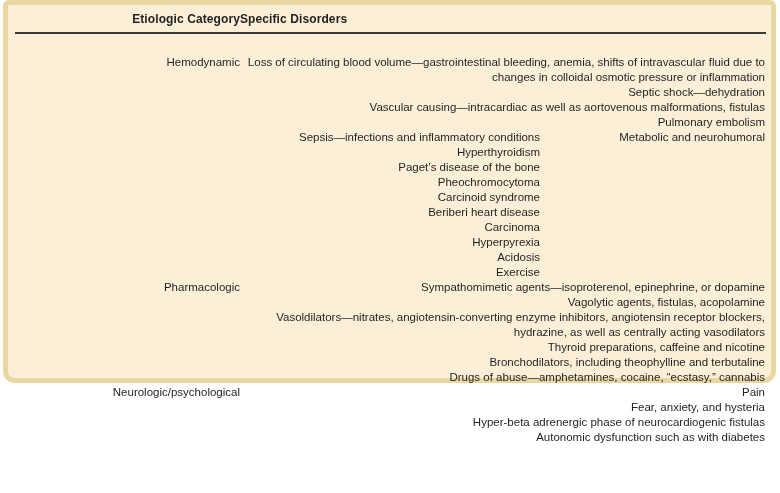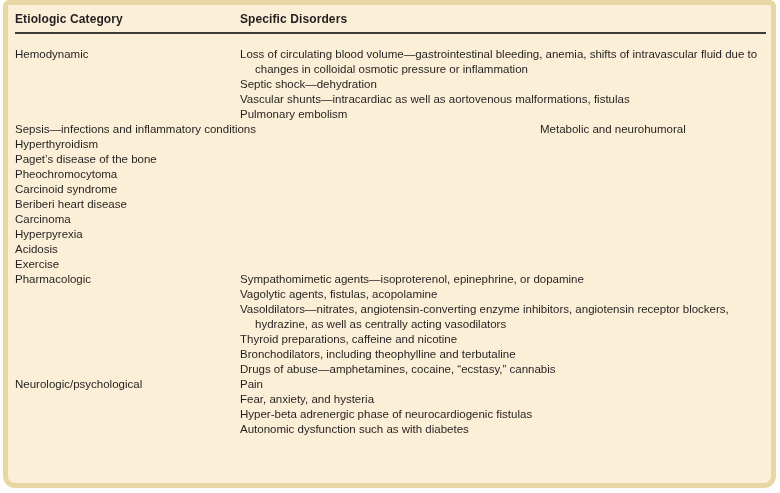--- a/index.html
+++ b/index.html
@@ -17,43 +17,44 @@
     height: 493px;
     background: var(--page-bg);
     font-family: "Liberation Sans", sans-serif;
     color: var(--text);
   }
   .panel {
     position: absolute;
     left: 3px;
     top: 0;
     width: 773px;
-    height: 488px;
+    height: 383px;
     background: var(--panel-bg);
     border: 5px solid var(--panel-border);
     border-radius: 6px 6px 12px 12px;
+    text-align: right;
   }
   .thead {
     display: flex;
     padding: 7px 0 0 7px;
   }
   .th {
     font-size: 12px;
     font-weight: bold;
     line-height: 15px;
     letter-spacing: 0.1px;
   }
   .col-cat { width: 225px; flex: 0 0 225px; }
   .header-rule {
     height: 0;
     border-top: 2px solid var(--rule);
     margin: 5px 5px 0 7px;
   }
   .tbody {
-    padding: 13px 0 0 7px;
+    padding: 21px 0 0 7px;
   }
   .trow {
     display: flex;
     align-items: flex-start;
   }
   .cell {
     font-size: 11.5px;
     line-height: 15px;
   }
   .cell.cat {
@@ -77,21 +78,21 @@
     <div class="th col-cat">Etiologic Category</div>
     <div class="th col-dis">Specific Disorders</div>
   </div>
   <div class="header-rule"></div>
   <div class="tbody" id="tbody">
       <div class="trow">
         <div class="cell cat">Hemodynamic</div>
         <div class="cell dis">
           <div class="disorder">Loss of circulating blood volume—gastrointestinal bleeding, anemia, shifts of intravascular fluid due to changes in colloidal osmotic pressure or inflammation</div>
           <div class="disorder">Septic shock—dehydration</div>
-          <div class="disorder">Vascular shunts—intracardiac as well as aortovenous malformations, fistulas</div>
+          <div class="disorder">Vascular causing—intracardiac as well as aortovenous malformations, fistulas</div>
           <div class="disorder">Pulmonary embolism</div>
         </div>
       </div>
       <div class="trow">
         <div class="cell dis">
           <div class="disorder">Sepsis—infections and inflammatory conditions</div>
           <div class="disorder">Hyperthyroidism</div>
           <div class="disorder">Paget’s disease of the bone</div>
           <div class="disorder">Pheochromocytoma</div>
           <div class="disorder">Carcinoid syndrome</div>

